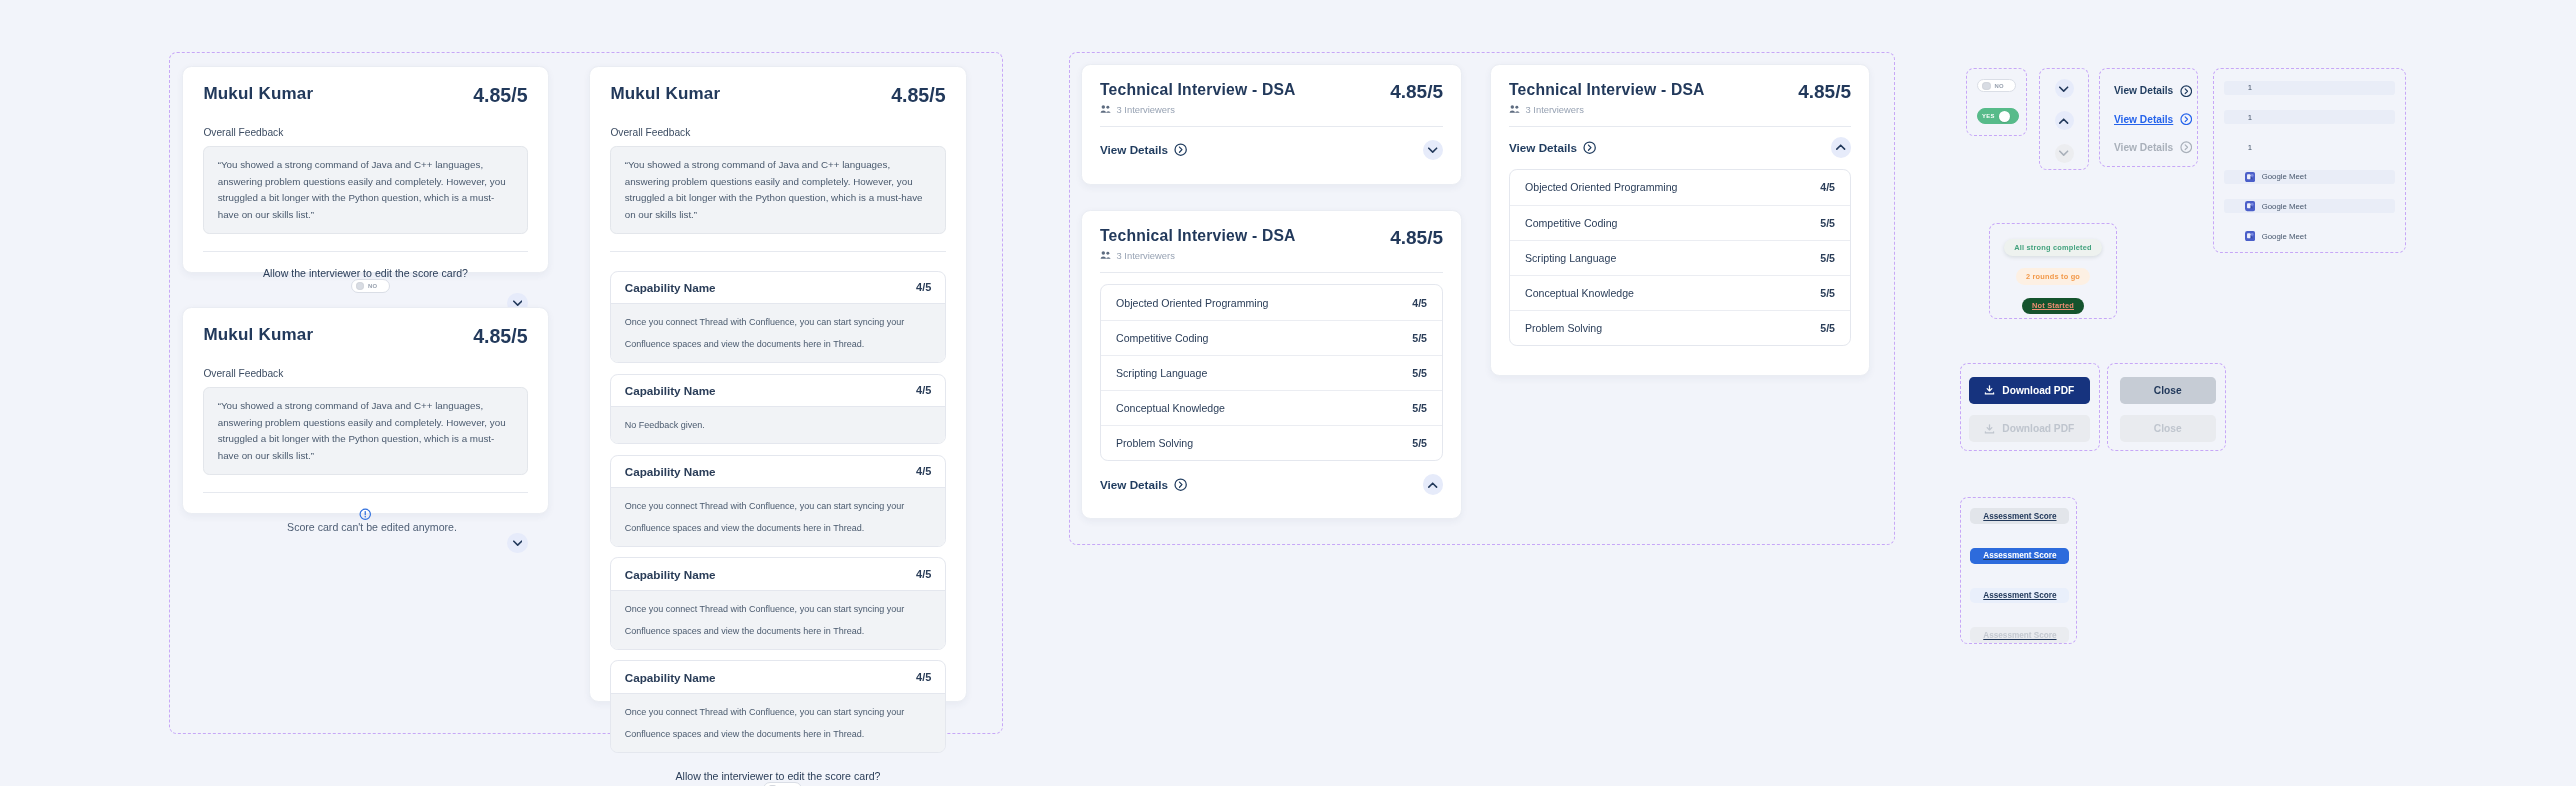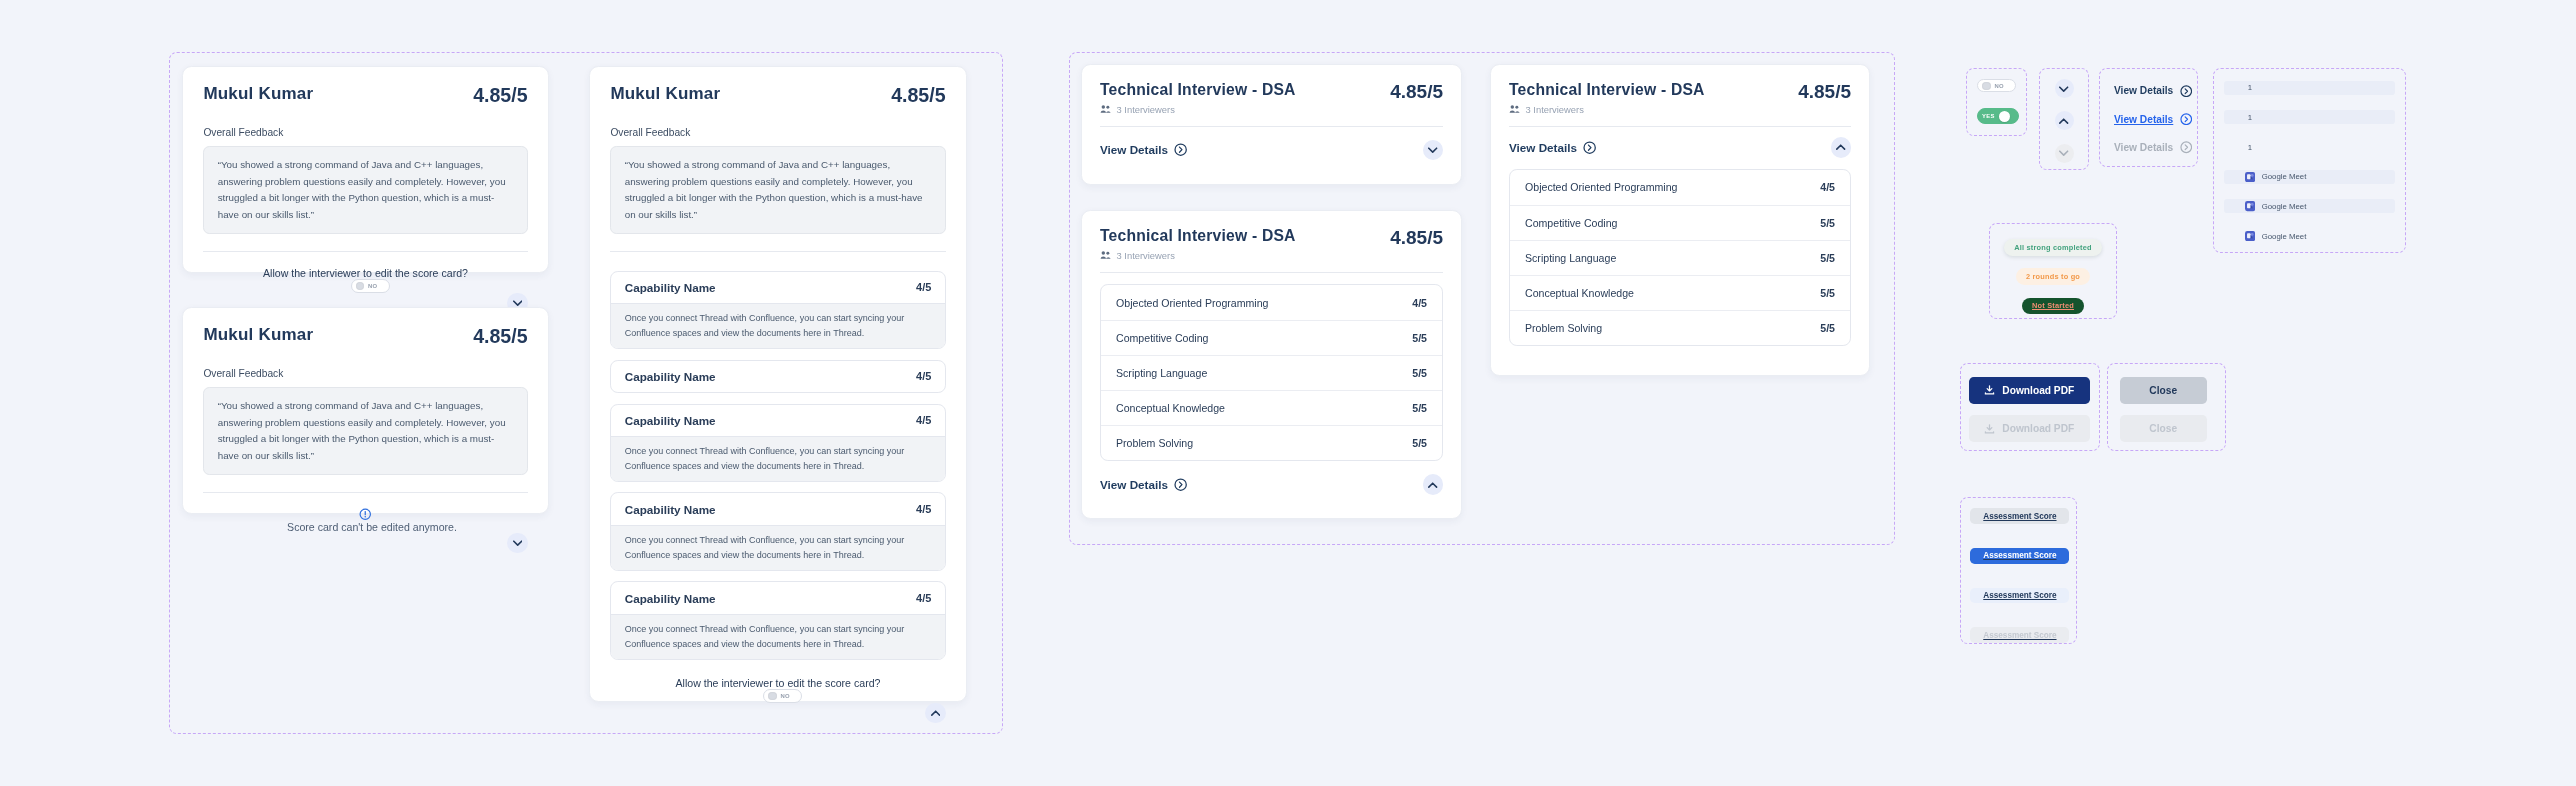--- a/index.html
+++ b/index.html
@@ -71,21 +71,21 @@
     height:35px; padding:0 15px; font-size:10.6px; color:#2A3D58;
     border-top:0.8px solid #EBEDF2;
   }
   .skill-row:first-child { border-top:none; }
   .skill-score { font-weight:600; }
 
   
   .cap { border:0.8px solid #E4E7EE; border-radius:7.8px; overflow:hidden; margin-top:10.2px; }
   .cap-head { display:flex; justify-content:space-between; align-items:center; padding:9.4px 13.3px; font-size:11.7px; color:#2A3D58; font-weight:600; }
   .cap-score { font-size:11px; font-weight:700; }
-  .cap-body { background:#F1F3F6; border-top:0.8px solid #E4E7EE; padding:7px 13.3px; font-size:9px; line-height:15px; color:#4A5A6E; }
+  .cap-body { background:#F1F3F6; border-top:0.8px solid #E4E7EE; padding:7px 13.3px; font-size:9px; line-height:22px; color:#4A5A6E; }
 
   
   .col { display:flex; flex-direction:column; }
   .box-toggles { padding:10.2px 0 0 10.2px; gap:15.7px; }
   .box-chevrons { align-items:center; padding-top:10.2px; gap:13.3px; }
   .box-chevrons .chev-btn { margin-left:0; width:19px; height:19px; }
   .box-vd { padding:15.7px 0 0 14px; gap:15.7px; }
   .box-vd .vd { font-size:10.2px; }
 
   .box-list { padding:11.7px 10.2px 0 10.2px; gap:15.7px; }
@@ -99,21 +99,21 @@
   .pill { border-radius:782px; font-size:7.4px; font-weight:700; padding:3.9px 10.2px; letter-spacing:0.2px; }
   .pill-green { background:#EEF2EF; color:#44A37F; box-shadow:0 1.6px 3.9px rgba(60,90,80,.15); }
   .pill-orange { background:#FDF0E3; color:#F2994A; }
   .pill-salmon { background:#14532d; color:#F08E72;text-decoration:underline; }
 
   .btn { border:none; border-radius:4.7px; display:flex; align-items:center; justify-content:center; gap:7px; font-weight:700; cursor:pointer; font-family:inherit; }
   .box-download { padding:12.5px 0 0 7.8px; gap:11.7px; }
   .btn-download { width:121px; height:27px; font-size:10.2px; background:#16337E; color:#fff; }
   .btn-download.disabled { background:#E9EBEF; color:#BFC5CE; cursor:default; }
   .box-close { padding:12.5px 0 0 11.7px; gap:11.7px; }
-  .btn-close { width:87px; height:27px; font-size:10.2px; background:#C6CCD5; color:#22395B; }
+  .btn-close { width:96px; height:27px; font-size:10.2px; background:#C6CCD5; color:#22395B; }
   .btn-close.disabled { background:#E9EBEF; color:#BFC5CE; cursor:default; }
 
   .box-assess { padding:10.2px 0 0 9.4px; gap:24px;text-decoration:underline; }
   .btn-assess { width:99px; height:23.5px; font-size:8.2px; background:#E2E5EA; color:#22395B; }
   .btn-assess.active { background:#2D6BDC; color:#fff; }
   .btn-assess.tint { background:#E9EFFB; }
   .btn-assess.disabled { background:#EAECF0; color:#C4C9D1; cursor:default; }
 </style>
 </head>
 <body>
@@ -179,20 +179,21 @@
       <span>Capability Name</span>
       <span class="cap-score">4/5</span>
     </div>
     <div class="cap-body">Once you connect Thread with Confluence, you can start syncing your Confluence spaces and view the documents here in Thread.</div>
   </div>
   <div class="cap">
     <div class="cap-head">
       <span>Capability Name</span>
       <span class="cap-score">4/5</span>
     </div>
+    <div class="cap-body">No Feedback given.</div>
   </div>
   <div class="cap">
     <div class="cap-head">
       <span>Capability Name</span>
       <span class="cap-score">4/5</span>
     </div>
     <div class="cap-body">Once you connect Thread with Confluence, you can start syncing your Confluence spaces and view the documents here in Thread.</div>
   </div>
   <div class="cap">
     <div class="cap-head">

